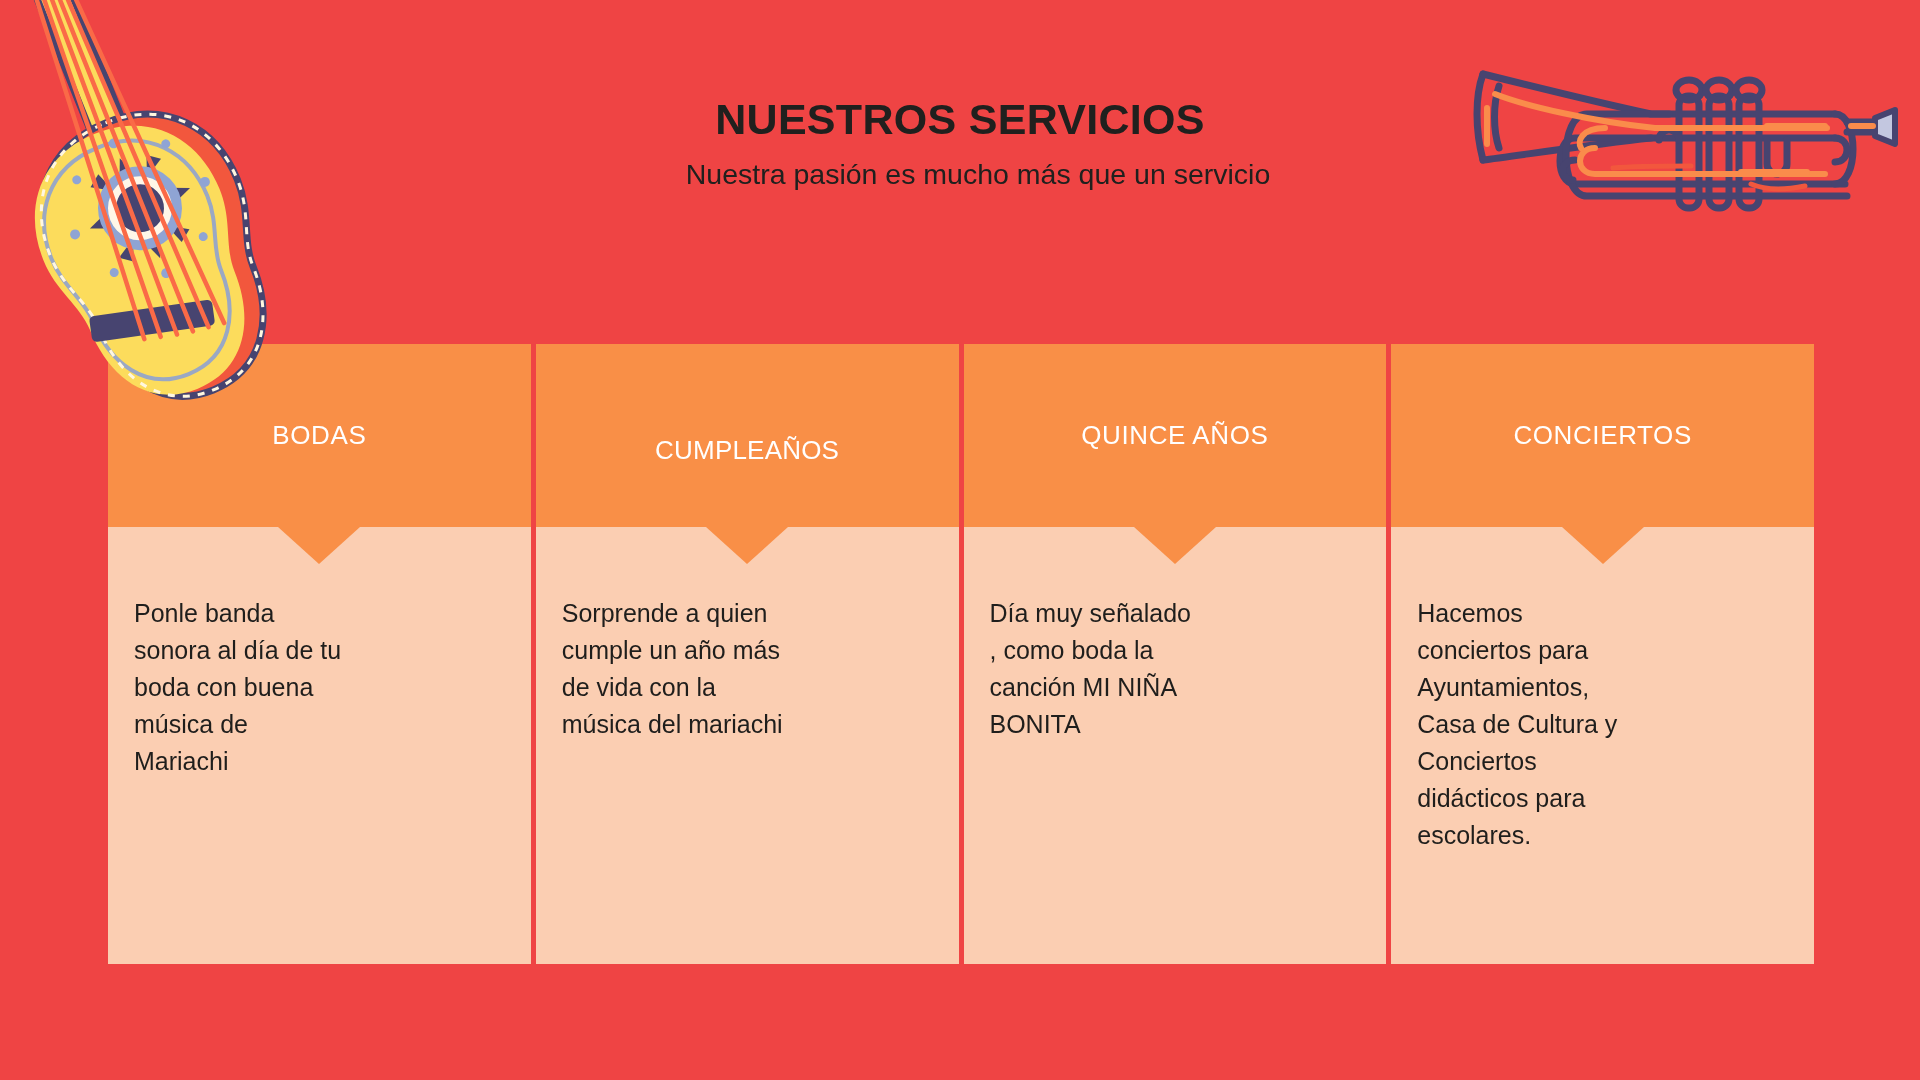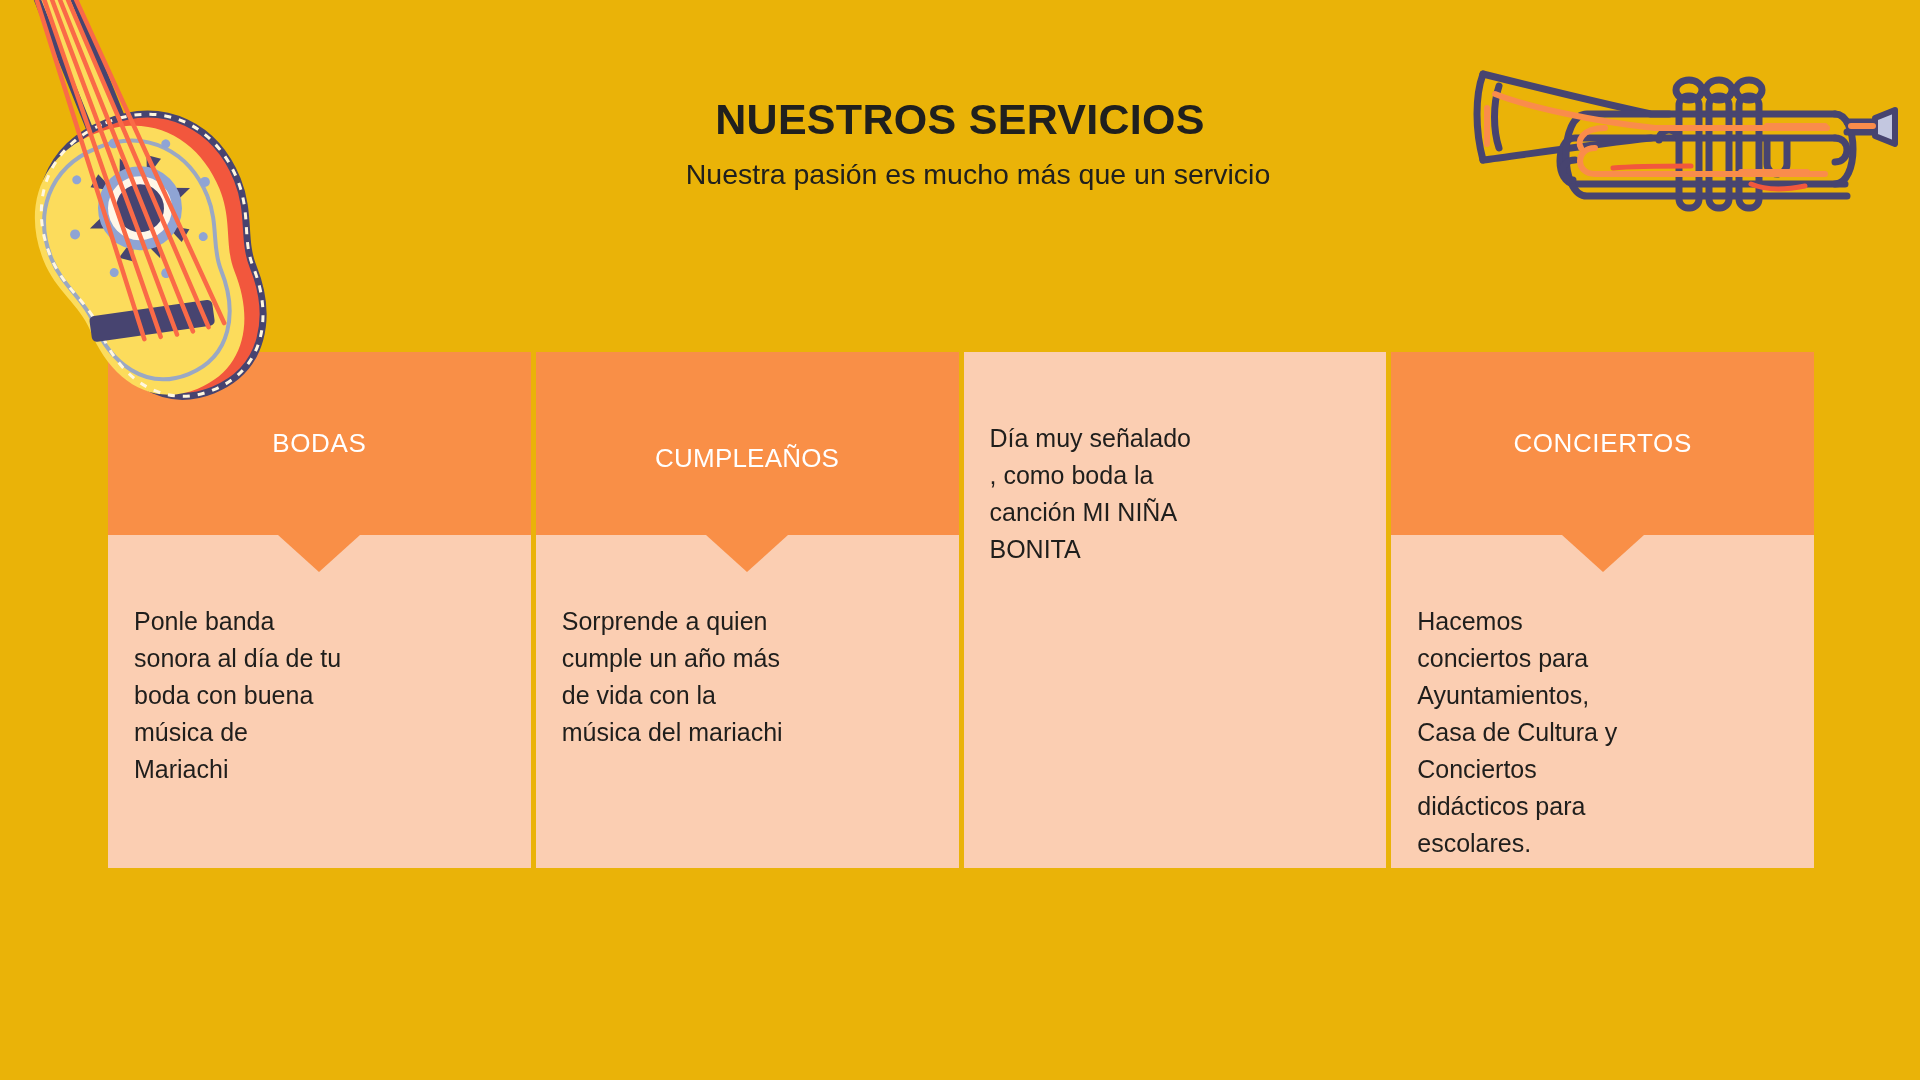--- a/index.html
+++ b/index.html
@@ -12,21 +12,21 @@
     height: 1080px;
     overflow: hidden;
     font-family: "Liberation Sans", sans-serif;
     background: #FCDC5C;
   }
 
   #stage {
     position: relative;
     width: 1920px;
     height: 1080px;
-    background: #eab308;
+    background: #ef4444;
     overflow: hidden;
   }
 
   
   .header-block {
     position: absolute;
     left: 0;
     top: 96px;
     width: 1920px;
     text-align: center;
@@ -48,23 +48,23 @@
     font-weight: 400;
     color: #20201E;
     line-height: 1.2;
     padding-left: 36px;
   }
 
   
   .cards-row {
     position: absolute;
     left: 108px;
-    top: 352px;
+    top: 344px;
     width: 1706px;
-    height: 516px;
+    height: 620px;
     display: flex;
     gap: 5px;
     z-index: 3;
   }
   .service-card {
     flex: 1 1 0;
     display: flex;
     flex-direction: column;
     background: #FBCEB2;
     position: relative;
@@ -321,20 +321,24 @@
       </div>
       <div class="card-body">
         <p class="card-body-text">Sorprende a quien
 cumple un año más
 de vida con la
 música del mariachi</p>
       </div>
     </div>
 
     <div class="service-card">
+      <div class="card-header">
+        <span class="card-header-label">QUINCE AÑOS</span>
+        <span class="notch"></span>
+      </div>
       <div class="card-body">
         <p class="card-body-text">Día muy señalado
 , como boda la
 canción MI NIÑA
 BONITA</p>
       </div>
     </div>
 
     <div class="service-card">
       <div class="card-header">

